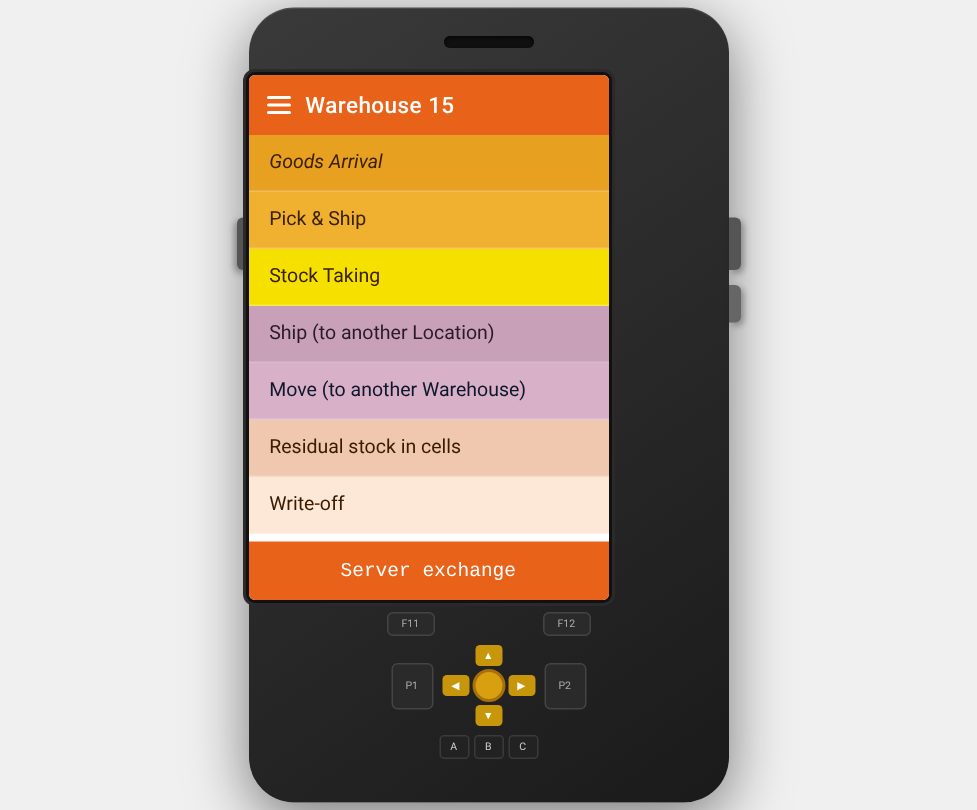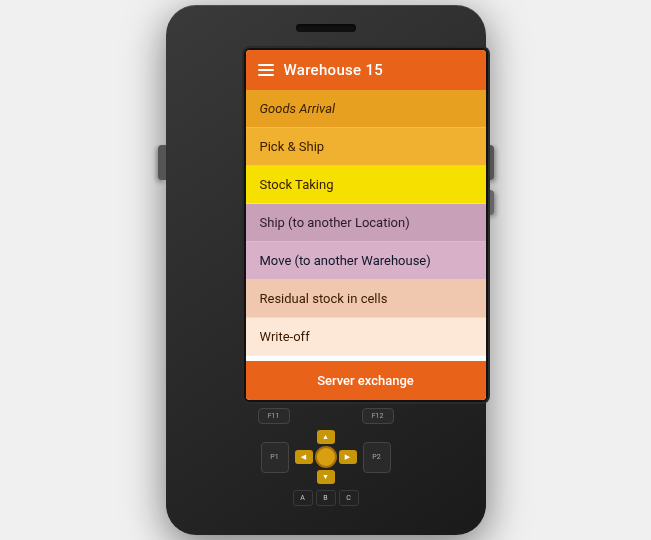--- a/index.html
+++ b/index.html
@@ -16,21 +16,21 @@
 
     .device {
       width: 320px;
       height: 530px;
       background: linear-gradient(145deg, #3a3a3a, #1a1a1a);
       border-radius: 30px;
       position: relative;
       box-shadow: 0 10px 40px rgba(0,0,0,0.5), inset 0 1px 0 rgba(255,255,255,0.1);
       display: flex;
       flex-direction: column;
-      align-items: flex-end;
+      align-items: flex-start;
     }
 
     
     .device-top {
       width: 100%;
       height: 45px;
       position: relative;
       display: flex;
       align-items: center;
       justify-content: center;
@@ -175,20 +175,21 @@
       color: white;
       text-align: center;
       padding: 12px;
       font-size: 13px;
       font-weight: 500;
       cursor: pointer;
       position: absolute;
       bottom: 0;
       left: 0;
       right: 0;
+      font-family: Liberation Mono, monospace;
     }
 
     
     .device-bottom {
       width: 100%;
       flex: 1;
       display: flex;
       flex-direction: column;
       align-items: center;
       padding-top: 8px;

